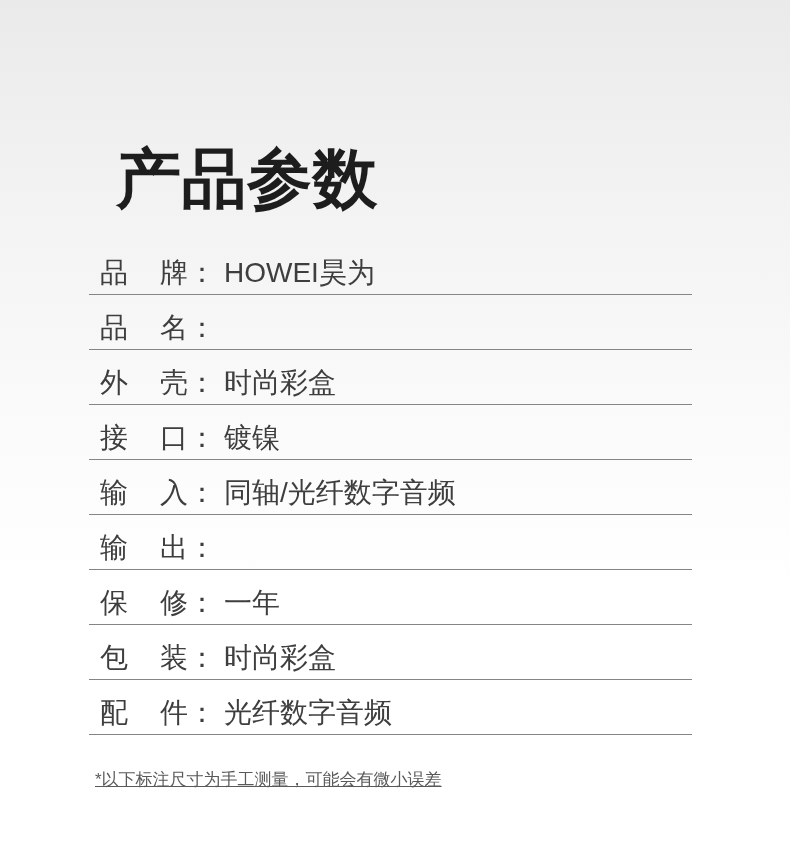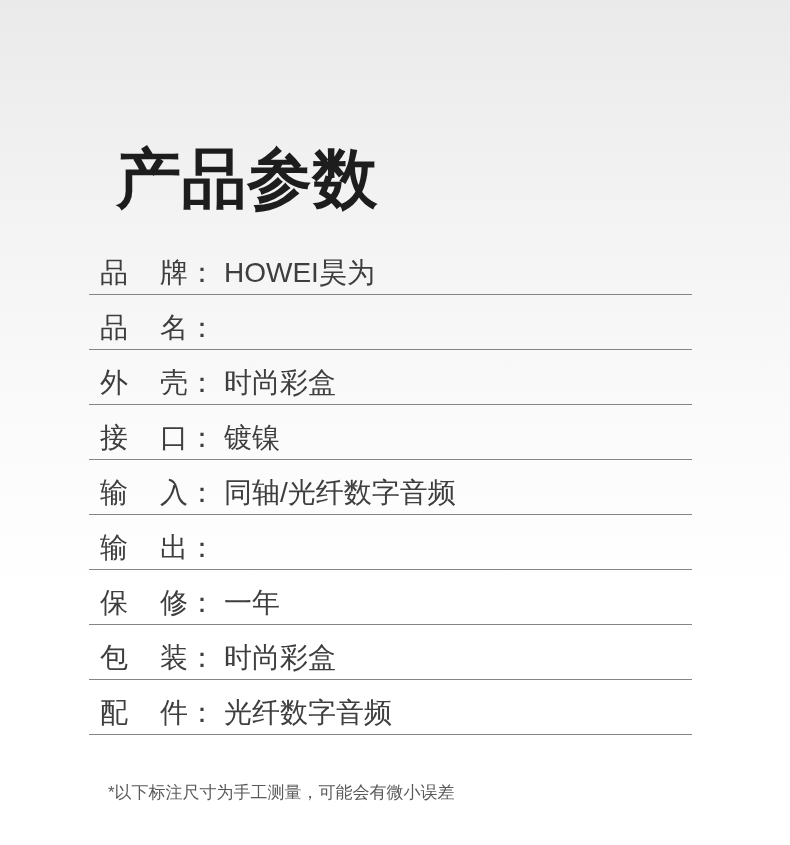--- a/index.html
+++ b/index.html
@@ -52,24 +52,25 @@
     flex: none;
   }
   .spec-value {
     margin-left: 8px;
     white-space: nowrap;
   }
   .measurement-note {
     position: absolute;
     left: 95px;
     top: 769px;
-    margin: 13px;
+    margin: 0;
     font-size: 17px;
     line-height: 1.3;
     color: #595959;
+    text-decoration: underline;
   }
 </style>
 </head>
 <body>
 
 <div class="page">
 
   <h1 class="page-title">产品参数</h1>
 
   <div class="spec-table">

